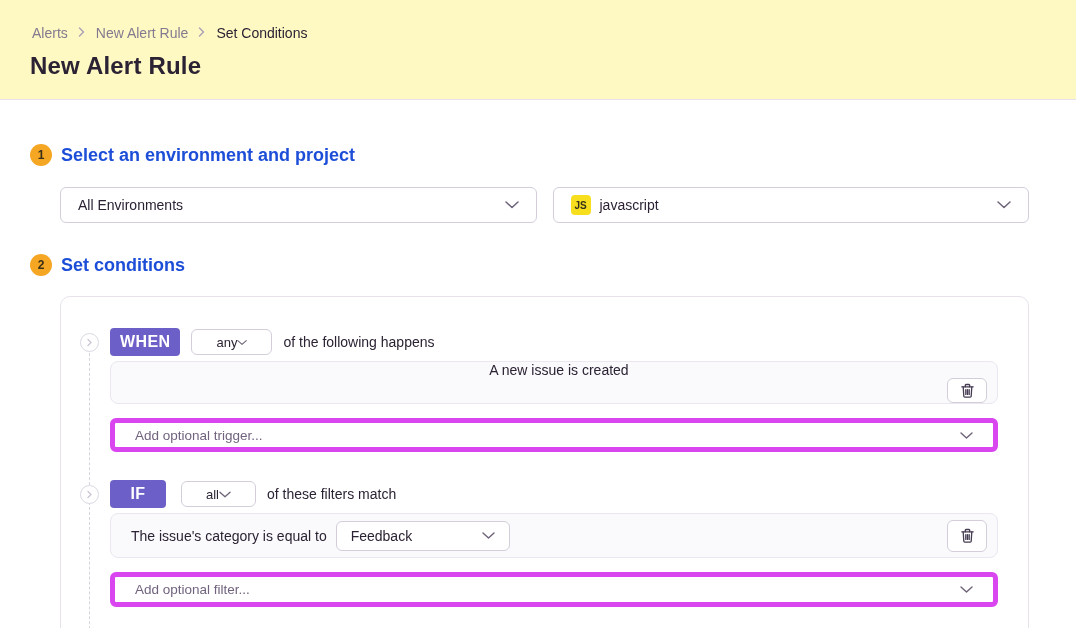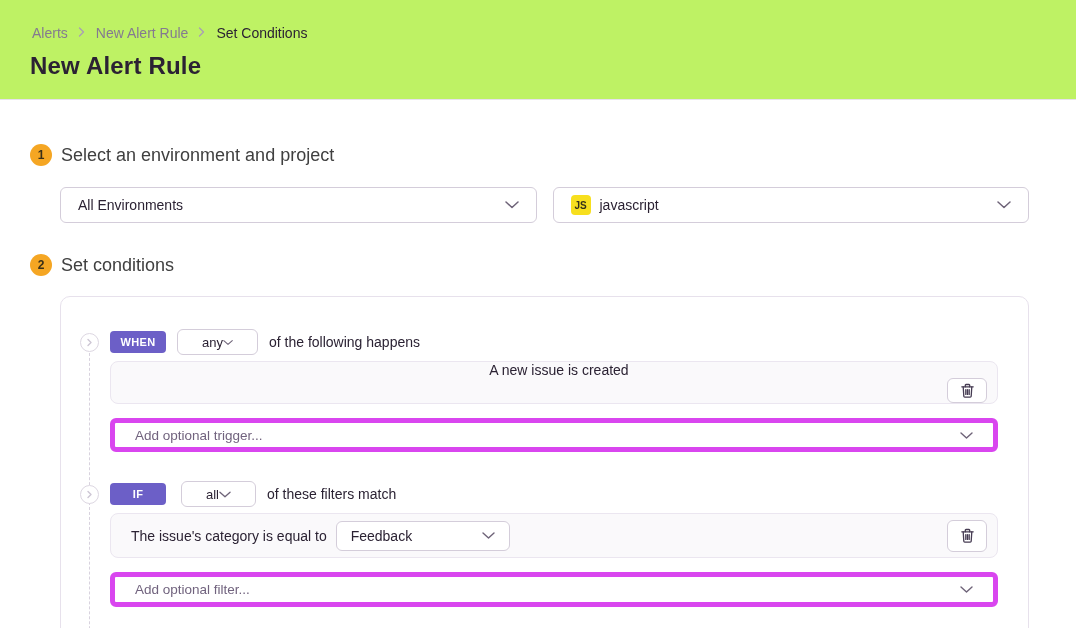--- a/index.html
+++ b/index.html
@@ -3,57 +3,57 @@
 <meta charset="utf-8">
 <style>
   * { margin:0; padding:0; box-sizing:border-box; }
   html,body { width:1076px; height:628px; overflow:hidden; }
   body {
     background:#ffffff;
     font-family:"Liberation Sans", sans-serif;
     color:#2b2233;
   }
   
-  .header { height:100px; padding:25px 32px 15px; border-bottom:1px solid #e7e1ec; background:#bef264; }
+  .header { height:100px; padding:25px 32px 15px; border-bottom:1px solid #e7e1ec; background:#fef9c3; }
   .breadcrumb { display:flex; align-items:center; gap:10px; font-size:14px; }
   .crumb { color:#847a90; cursor:pointer; }
   .crumb.current { color:#2b2233; cursor:default; }
   .crumb-sep { color:#a99fb4; font-size:13px; transform:translateY(-1px); }
   .page-title { margin-top:11px; margin-left:-2px; font-size:24px; font-weight:700; color:#2b2233; letter-spacing:.2px; }
 
   
   .main { padding:0 47px 0 30px; }
   .step-header { display:flex; align-items:center; gap:9px; }
   .step-header.first { margin-top:44px; }
   .step-header.second { margin-top:31px; }
   .step-num { width:22px; height:22px; border-radius:50%; background:#f5a623; color:#3a2f17;
               font-size:12px; font-weight:700; display:flex; align-items:center; justify-content:center; flex:0 0 22px; }
-  .step-title { font-size:18px; font-weight:400; color:#404040; }
+  .step-title { font-size:18px; font-weight:700; color:#1d4ed8; }
 
   
   .select-row { display:flex; gap:16px; margin:21px 0 0 30px; }
   .select { flex:1; height:36px; background:#fff; border:1px solid #d4cdda; border-radius:6px;
             display:flex; align-items:center; gap:9px; padding:0 17px; font-size:14px; color:#2b2233; cursor:pointer; }
   .select .chev { margin-left:auto; display:flex; }
   .js-badge { width:20px; height:20px; border-radius:4px; background:#f7df1e; color:#34301a;
               font-size:10px; font-weight:700; display:flex; align-items:center; justify-content:center; flex:0 0 20px; }
 
   
   .card { position:relative; margin:20px 0 0 30px; height:380px; background:#fff;
           border:1px solid #e7e1ec; border-radius:10px; padding:32px 30px 0 49px; }
   .connector-line { position:absolute; left:28px; top:46px; bottom:6px; width:0; border-left:1px dashed #d8d2de; }
   .node-icon { position:absolute; left:19px; width:19px; height:19px; border-radius:50%;
                background:#fff; border:1px solid #ddd7e2; display:flex; align-items:center; justify-content:center; z-index:1; }
   .node-when { top:36px; }
   .node-if { top:188px; }
 
   .cond-head { display:flex; align-items:center; gap:7px; height:26px; font-size:14px; color:#2b2233; }
   .cond-head.if-head { margin-top:29px; }
-  .badge { min-width:56px; height:22px; padding:0 10px; border-radius:4px; background:#6c5fc7; color:#fff;
-           font-size:11px; font-weight:700; letter-spacing:.4px; display:flex; align-items:center; justify-content:center; }
+  .badge { min-width:56px; height:28px; padding:0 10px; border-radius:4px; background:#6c5fc7; color:#fff;
+           font-size:16px; font-weight:700; letter-spacing:.4px; display:flex; align-items:center; justify-content:center; }
   .mini-select { height:26px; background:#fff; border:1px solid #d4cdda; border-radius:6px;
                  display:flex; align-items:center; justify-content:space-between; padding:0 24px;
                  font-size:13px; color:#2b2233; cursor:pointer; }
   .mini-select.any { width:81px; margin:0 4px; }
   .mini-select.all { width:75px; margin-right:4px;margin-left:8px; }
 
   .panel { margin-top:6px; background:#faf9fb; border:1px solid #ebe6f0; border-radius:8px;
            display:flex; align-items:center; padding:0 10px; font-size:14px; color:#2b2233; }
   .panel.trigger { height:43px;flex-direction:column; }
   .panel.filter { height:45px; }

